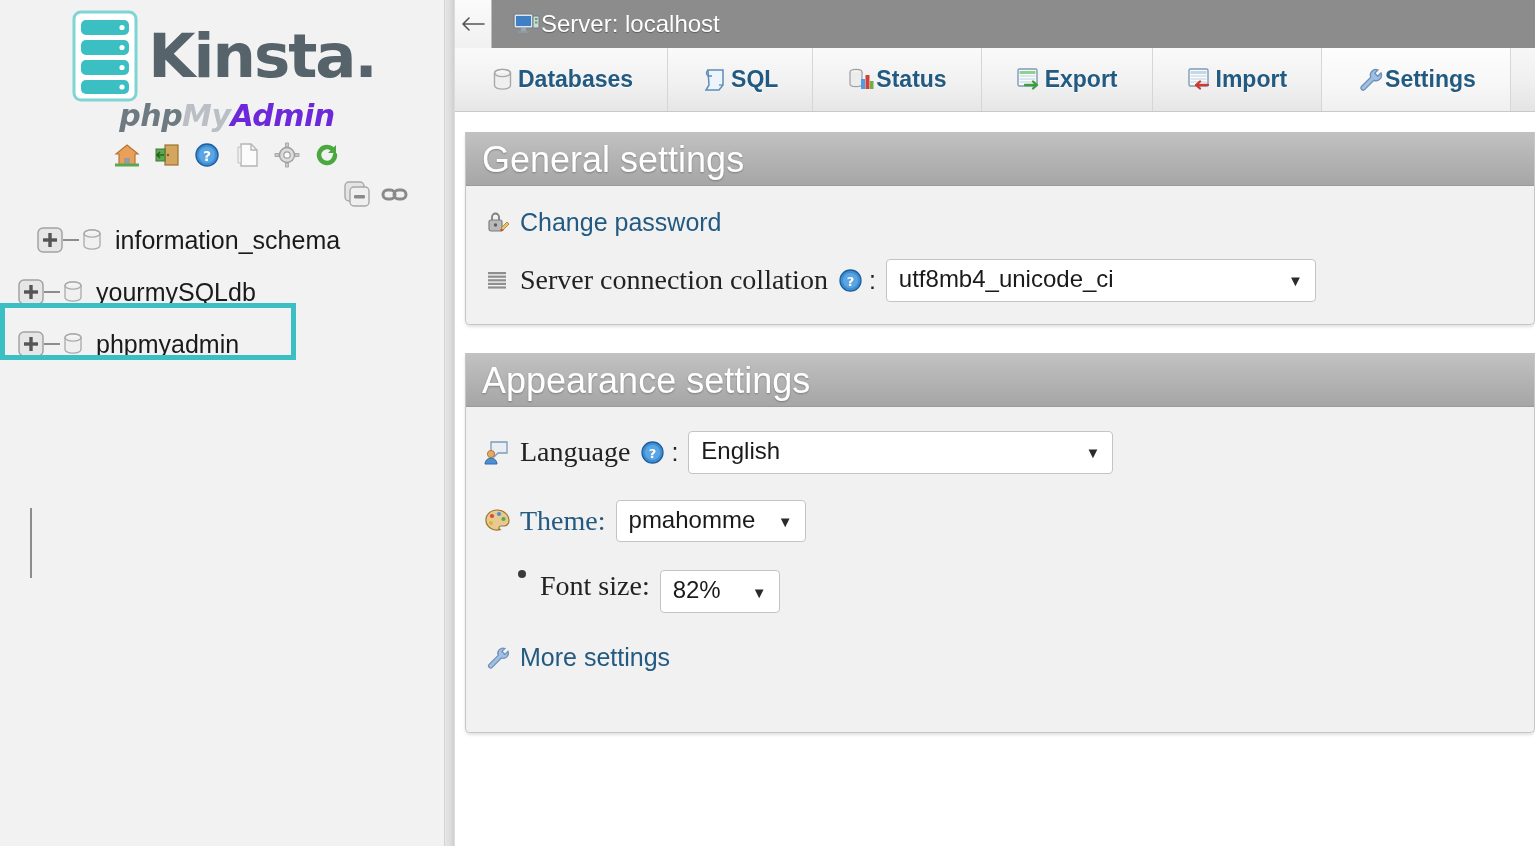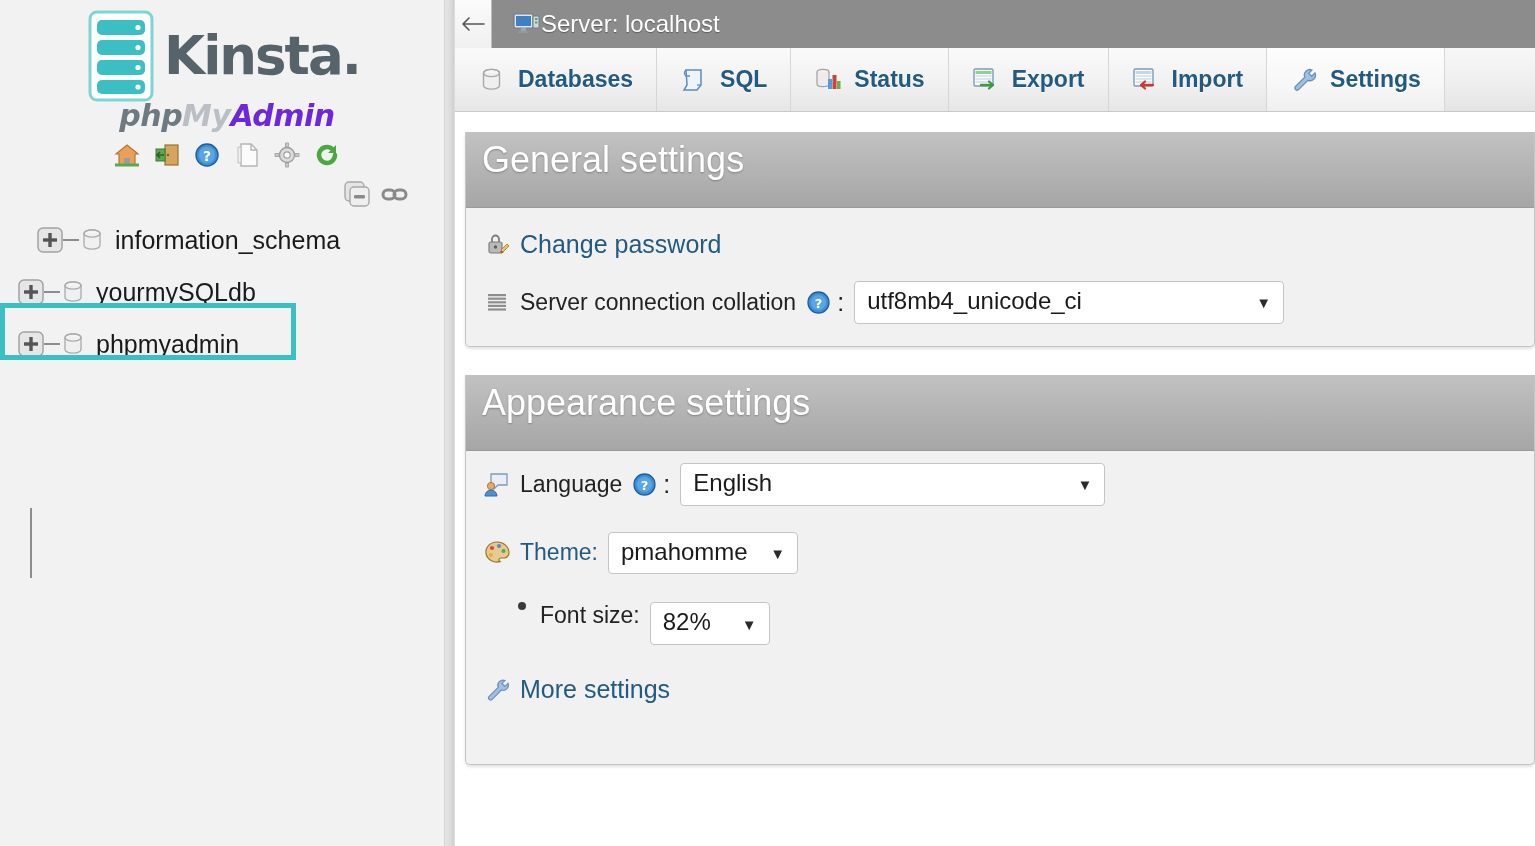--- a/index.html
+++ b/index.html
@@ -29,21 +29,21 @@
 
   
   .logo-block { padding: 10px 0 0 0; text-align: center; }
   .logo-row {
     display: flex; align-items: center; justify-content: center;
     gap: 10px; margin-left: -6px;
   }
   .logo-server-icon { width: 66px; height: 92px; flex: none; }
   .logo-word {
     font-family: "DejaVu Sans", sans-serif;
-    font-size: 53px; font-weight: bold; line-height: 0.9;
+    font-size: 61px; font-weight: bold; line-height: 0.9;
     color: #57636b; letter-spacing: -2px; text-align: right;
   }
   .logo-word .dot { color: #57636b; }
   .pma-word {
     margin-top: -4px;
     font-family: "DejaVu Sans", sans-serif;
     font-size: 30px; font-style: italic; font-weight: bold;
     letter-spacing: -0.5px;
   }
   .pma-word .php { color: #6e7a82; }
@@ -143,22 +143,22 @@
 
   
   .tabbar {
     display: flex; align-items: stretch;
     height: 64px;
     background: linear-gradient(to bottom, #f7f7f7 0%, #efefef 55%, #e4e4e4 100%);
     border-bottom: 1px solid #c9c9c9;
   }
   .tab {
     display: flex; align-items: center; justify-content: center;
-    gap: 13px;
-    padding: 0 23px;
+    gap: 2px;
+    padding: 0 34px;
     border-right: 1px solid #d6d6d6;
     cursor: pointer;
     background: linear-gradient(to bottom, #fafafa 0%, #f1f1f1 55%, #e6e6e6 100%);
   }
   .tab.active {
     background: linear-gradient(to bottom, #fdfdfd 0%, #f7f7f7 60%, #efefef 100%);
   }
   .tab .tab-icon { width: 27px; height: 27px; flex: none; }
   .tab .tab-label {
     font-size: 23px; font-weight: bold; color: #235a81;
@@ -179,21 +179,21 @@
     margin: 0 0 28px 10px;
     background: #f1f1f1;
     border: 1px solid #c6c6c6;
     border-top: none;
     border-radius: 0 0 5px 5px;
     box-shadow: 0 2px 3px rgba(0,0,0,.12);
   }
   .panel-head {
     background: linear-gradient(to bottom, #c2c2c2 0%, #b5b5b5 45%, #a6a6a6 100%);
     border-bottom: 1px solid #9a9a9a;
-    padding: 7px 0 26px 16px;
+    padding: 7px 0 4px 16px;
   }
   .panel-head h2 {
     font-size: 36px; font-weight: normal; color: #ffffff;
     font-family: "Liberation Sans", sans-serif;
     text-shadow: 0 1px 2px rgba(0,0,0,.28);
     letter-spacing: 0px;
   }
   .panel-body { padding: 22px 16px 22px 18px; }
 
   
@@ -202,22 +202,22 @@
     margin-bottom: 16px;
     gap: 10px;
   }
   .setting-row:last-child { margin-bottom: 0; }
   .row-icon { width: 26px; height: 26px; flex: none; }
   .row-link {
     font-size: 25px; color: #235a81; cursor: pointer;
     font-family: "Liberation Sans", sans-serif;
   }
   .row-label {
-    font-size: 23px; color: #222;
-    font-family: Liberation Sans, sans-serif;
+    font-size: 28px; color: #222;
+    font-family: Liberation Serif, serif;
     white-space: nowrap;
   }
   .row-label.link { color: #235a81; cursor: pointer; }
   .help-icon { width: 25px; height: 25px; flex: none; cursor: pointer; }
   .colon { font-size: 25px; color: #222; margin-left: -4px; }
 
   select.pm-select {
     font-family: "Liberation Sans", sans-serif;
     font-size: 24px;
     color: #1a1a1a;
@@ -498,21 +498,21 @@
             </span>
           </div>
 
         </div>
       </div>
 
       <div class="panel">
         <div class="panel-head">
           <h2>Appearance settings</h2>
         </div>
-        <div class="panel-body" style="padding-top:12px;padding-bottom:60px;">
+        <div class="panel-body" style="padding-top:24px;padding-bottom:60px;">
 
           <div class="setting-row">
             <svg class="row-icon" viewBox="0 0 26 26">
               <path d="M7 3 h16 v11 h-9 l-4 4 v-4 h-3 z" fill="#e9eef4" stroke="#7b9cba" stroke-width="1.3"></path>
               <circle cx="7" cy="15" r="3.6" fill="#e6a96a" stroke="#b37b38" stroke-width="1"></circle>
               <path d="M1 25 a6 6 0 0 1 12 0 z" fill="#4f8fd0" stroke="#2e6ba8" stroke-width="1"></path>
             </svg>
             <span class="row-label">Language</span>
             <svg class="help-icon" viewBox="0 0 25 25">
               <circle cx="12.5" cy="12.5" r="10.5" fill="#3f8fd4" stroke="#1d5f9e" stroke-width="1.3"></circle>

